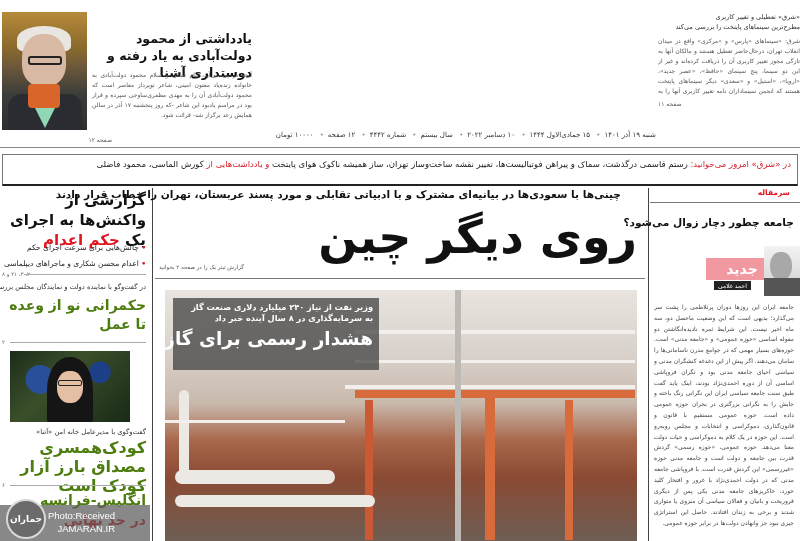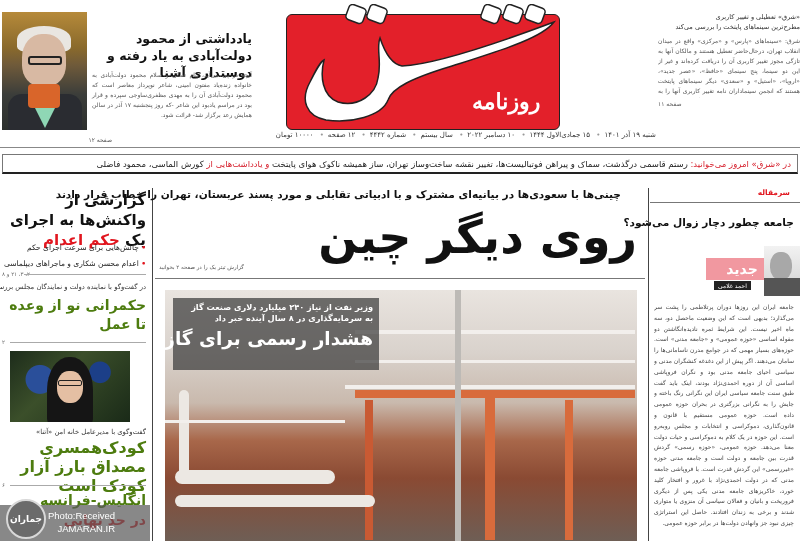--- a/index.html
+++ b/index.html
@@ -30,21 +30,21 @@
 
   .right-box { position: absolute; left: 658px; top: 12px; width: 142px; height: 120px; }
   .right-kicker { font-size: 6.5px; line-height: 10px; color:#333; text-align:right; }
   .right-title { font-size: 11.5px; font-weight: bold; line-height: 15px; margin-top: 2px; text-align: right; color:#111; white-space: nowrap; }
   .right-body { font-size: 6px; line-height: 10px; color:#555; margin-top: 4px; text-align: justify; }
   .right-page { font-size: 6px; color:#555; text-align: left; margin-top: 2px; }
 
   .rule-top { position:absolute; left:0; top:147px; width:800px; height:1px; background:#888; }
 
   
-  .teaser { position:absolute; left:2px; top:154px; width:796px; height:20px; border:1px solid #777; border-bottom:2px solid #222; background:#fff;
+  .teaser { position:absolute; left:2px; top:154px; width:796px; height:32px; border:1px solid #777; border-bottom:2px solid #222; background:#fff;
       font-size: 8.5px; line-height: 18px; padding: 0 6px; white-space: nowrap; overflow:hidden; text-align:right; color:#222; }
   .teaser .red { color:#d61f2c; }
 
   
   .vline { position:absolute; width:1px; background:#444; }
 
   
   .lc { position:absolute; left:0; top:186px; width:150px; height:355px; }
   .lc-h1 { position:absolute; right:4px; top:4px; width:146px; font-weight:bold; font-size:15px; line-height:20px; text-align:right; color:#111; }
   .lc-h1 .red { color:#e1161f; }
@@ -109,36 +109,20 @@
         <div class="glasses"></div>
       <div class="vest"></div>
         <div class="collar"></div>
         <div class="scarf"></div>
     </div>
     <div class="left-title">یادداشتی از محمود دولت‌آبادی به یاد رفته و دوستداری آشنا</div>
     <div class="left-body">آنچه در پی می‌آید، پیام تسلی و سلام محمود دولت‌آبادی به خانواده زنده‌یاد مفتون امینی، شاعر نوپرداز معاصر است که محمود دولت‌آبادی آن را به مهدی مظفری‌ساوجی سپرده و قرار بود در مراسم یادبود این شاعر -که روز پنجشنبه ۱۷ آذر در سالن همایش رعد برگزار شد- قرائت شود.</div>
     <div class="left-page">صفحه ۱۲</div>
   </div>
 
-  <div class="logo-wrap">
-    <div class="logo-red"></div>
-    <svg class="logo-script" viewBox="0 0 270 122">
-
-      <g fill="#fff" stroke="#222" stroke-width="1.5">
-        <rect x="55" y="2" width="18" height="16" rx="4" transform="rotate(20 64 10)"></rect>
-        <rect x="76" y="2" width="18" height="16" rx="4" transform="rotate(20 85 10)"></rect>
-        <rect x="190" y="2" width="18" height="16" rx="4" transform="rotate(20 199 10)"></rect>
-        <rect x="212" y="2" width="18" height="16" rx="4" transform="rotate(20 221 10)"></rect>
-        <rect x="234" y="2" width="18" height="16" rx="4" transform="rotate(20 243 10)"></rect>
-      </g>
-
-      <path d="M262 18 C 250 34, 210 46, 160 62 C 120 74, 100 84, 96 96 C 90 112, 58 120, 34 116 C 14 112, 8 96, 18 78 C 24 66, 28 58, 32 56 C 28 72, 30 92, 46 98 C 66 104, 84 90, 86 74 C 90 58, 84 44, 88 34 C 92 46, 98 60, 110 62 C 150 60, 230 30, 262 18 Z" fill="#fff" stroke="#222" stroke-width="1.5"></path>
-    </svg>
-    <div class="logo-sub" style="left:200px;top:88px;">روزنامه</div>
-  </div>
 
   <div class="dateline">
     <span>شنبه ۱۹ آذر ۱۴۰۱</span><span class="sep">•</span>
     <span>۱۵ جمادی‌الاول ۱۴۴۴</span><span class="sep">•</span>
     <span>۱۰ دسامبر ۲۰۲۲</span><span class="sep">•</span>
     <span>سال بیستم</span><span class="sep">•</span>
     <span>شماره ۴۴۴۲</span><span class="sep">•</span>
     <span>۱۲ صفحه</span><span class="sep">•</span>
     <span>۱۰۰۰۰ تومان</span>
   </div>

